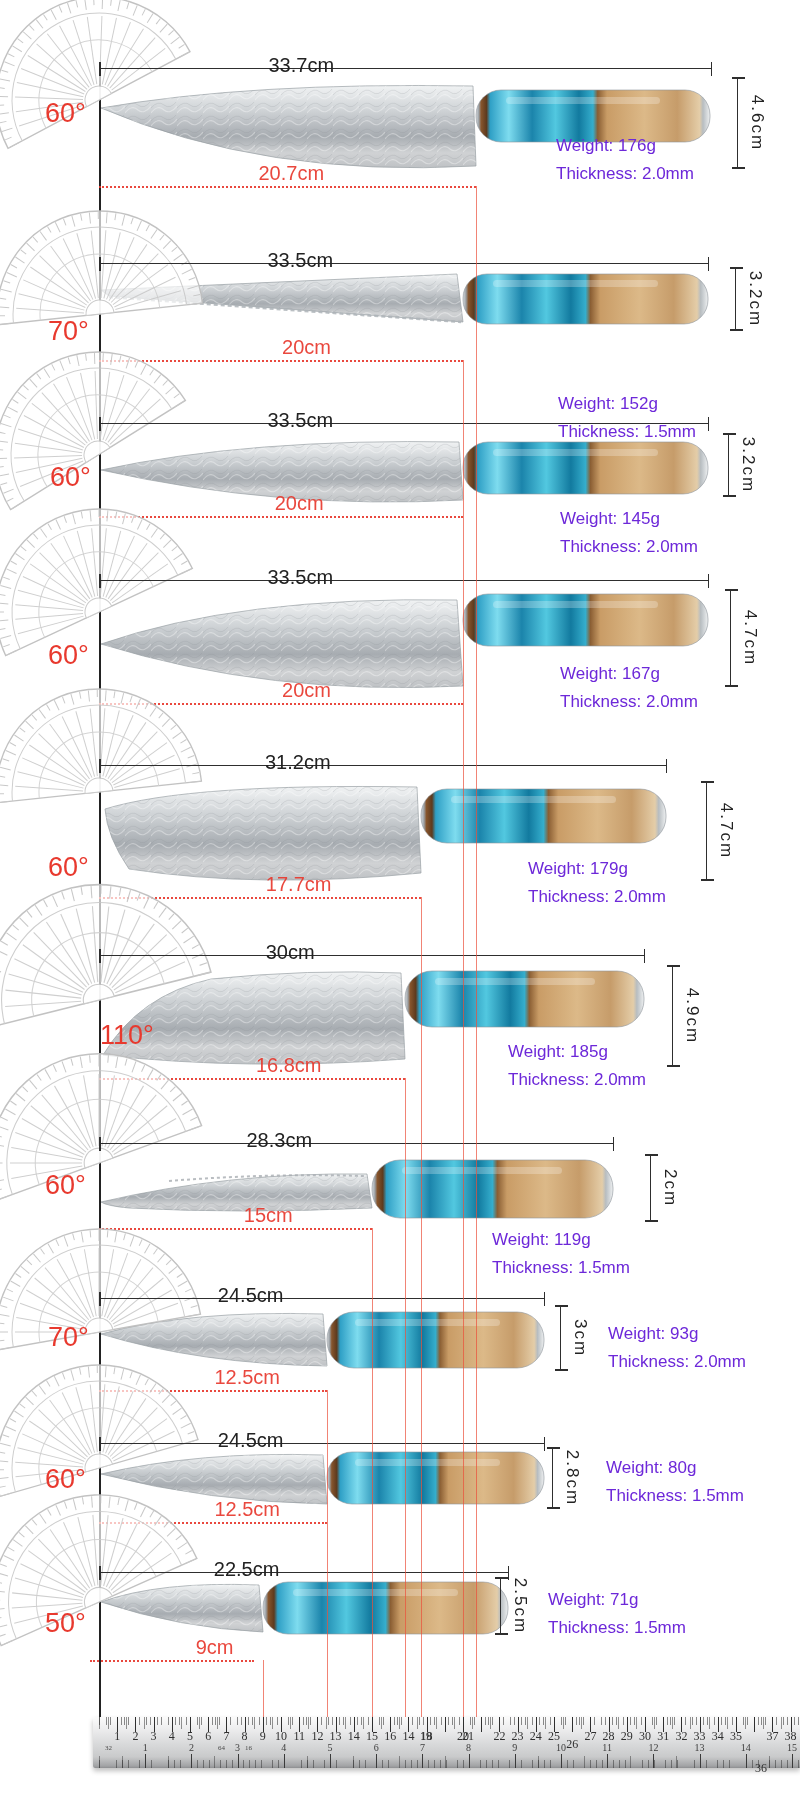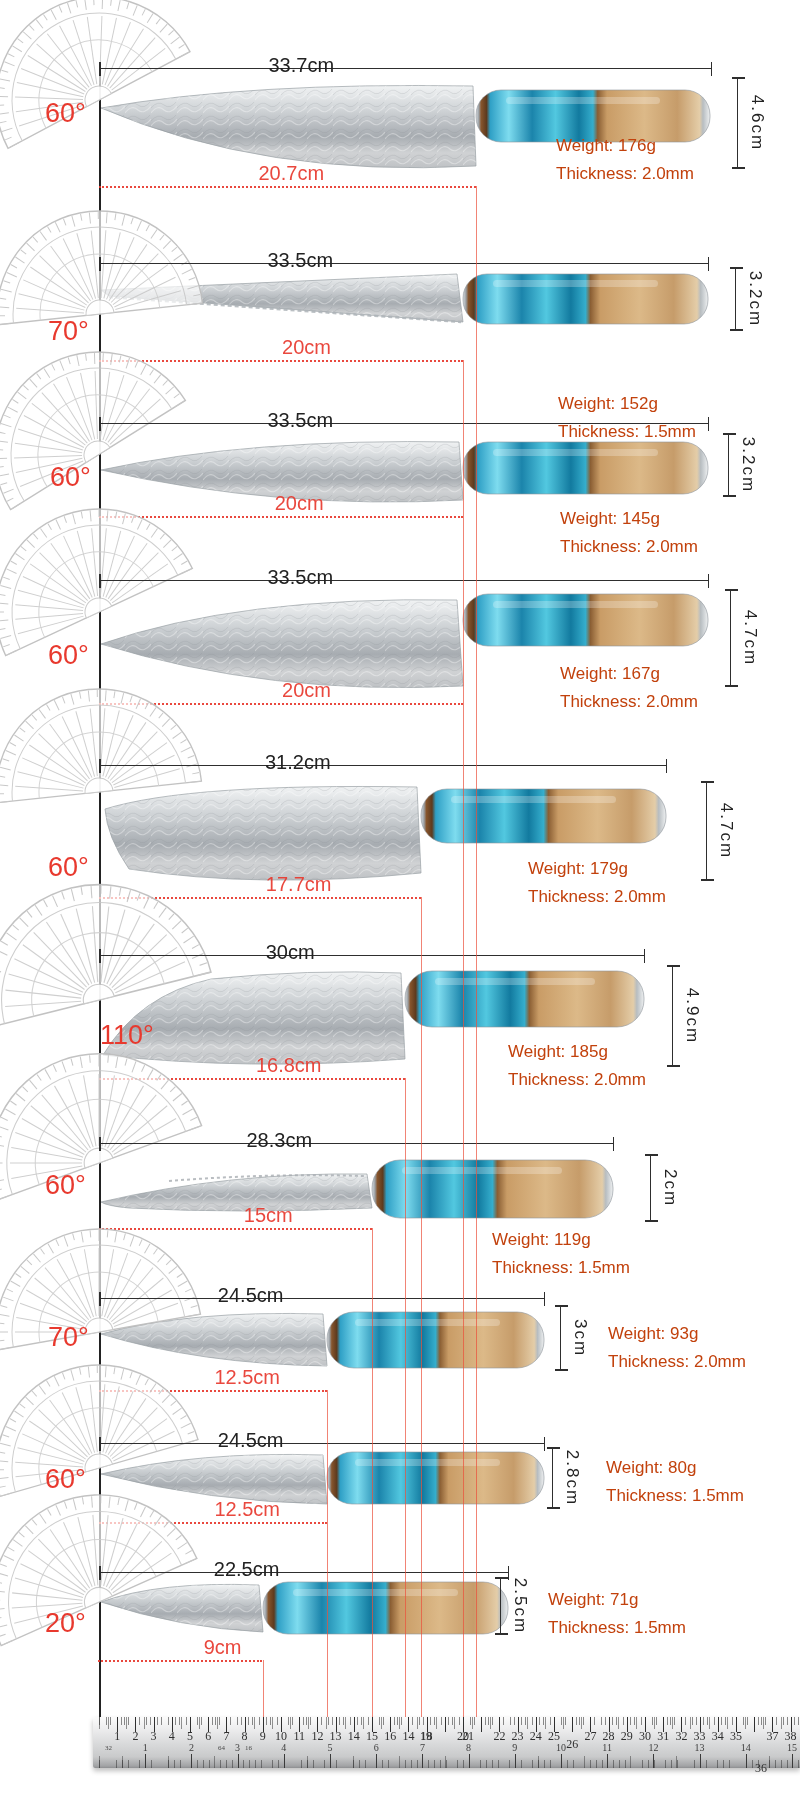--- a/index.html
+++ b/index.html
@@ -16,21 +16,21 @@
   .tdim::before,.tdim::after{content:"";position:absolute;top:-7px;width:1.5px;height:14px;background:var(--dim-color);}
   .tdim::before{left:0;} .tdim::after{right:0;}
   .tlbl{position:absolute;bottom:4px;transform:translateX(-50%);font-size:20px;color:#222;white-space:nowrap;}
   .bdim{border-top:2px dotted var(--accent-red);height:2px;opacity:.92;}
   .blbl{position:absolute;bottom:5px;transform:translateX(-50%);font-size:20px;color:var(--accent-red);white-space:nowrap;}
   .wdim{border-left:1.6px solid var(--dim-color);width:14px;}
   .wdim::before,.wdim::after{content:"";position:absolute;left:-6px;width:13px;height:1.6px;background:var(--dim-color);}
   .wdim::before{top:-1px;} .wdim::after{bottom:-1px;}
   .wlbl{position:absolute;left:9px;top:50%;transform:translateY(-50%);writing-mode:vertical-rl;
         font-size:17px;color:#222;letter-spacing:2px;white-space:nowrap;}
-  .spec{font-size:17px;color:#c2410c;line-height:1.65;white-space:nowrap;}
+  .spec{font-size:17px;color:#6d28d9;line-height:1.65;white-space:nowrap;}
   .vline{width:1.5px;background:#222;}
   .vproj{width:1.3px;background:rgba(235,80,58,.7);}
   
   #ruler{left:93px;top:1717px;width:707px;height:51px;border-radius:2px 0 0 2px;
          background:linear-gradient(180deg,#fbfbfb 0%,#ececed 25%,#d7d8d9 55%,#c9cacb 78%,#a2a3a5 96%,#8d8e90 100%);
          box-shadow:0 3px 5px rgba(0,0,0,.25);}
   .mm-strip{position:absolute;left:6px;right:0;top:0;height:8px;
     background:repeating-linear-gradient(90deg,rgba(45,45,45,.55) 0 .7px,transparent .7px 3.64px);}
   .halfcm-strip{position:absolute;left:6px;right:0;top:0;height:12px;
     background:repeating-linear-gradient(90deg,rgba(45,45,45,.5) 0 .8px,transparent .8px 9.1px);}
@@ -399,25 +399,25 @@
   <div>
     <svg class="abs knife" style="left:99px;top:1576px" width="411" height="64" viewBox="0 0 411 64">
       <use href="#b10" fill="url(#bladeG)" stroke="#9aa0a5" stroke-width=".7"></use>
       <use href="#b10" fill="url(#dmz)" opacity=".5"></use>
       <rect x="164" y="6" width="245" height="52" rx="25" fill="url(#hG)" stroke="#8d939a" stroke-width=".6"></rect>
       <rect x="194" y="13" width="165" height="7" rx="3.5" fill="#fff" opacity=".25"></rect>
     </svg>
     <svg class="abs prot" style="left:-36px;top:1477px" width="270" height="150" viewBox="-135 -125 270 150">
         <use href="#protractor" transform="scale(1.04) rotate(-24)"></use>
       </svg>
-    <div class="abs angle" style="left:45px;top:1608px">20°</div>
+    <div class="abs angle" style="left:45px;top:1608px">50°</div>
     <div class="abs tdim" style="left:99px;top:1572px;width:410px">
         <span class="tlbl" style="left:36%">22.5cm</span>
       </div>
-    <div class="abs bdim" style="left:98px;top:1660px;width:164px">
+    <div class="abs bdim" style="left:90px;top:1660px;width:164px">
         <span class="blbl" style="left:76%">9cm</span>
       </div>
     <div class="abs wdim" style="left:500px;top:1578px;height:56px">
         <span class="wlbl">2.5cm</span>
       </div>
     <div class="abs spec" style="left:548px;top:1586px">
         <div>Weight: 71g</div>
         <div>Thickness: 1.5mm</div>
       </div>
   </div>

